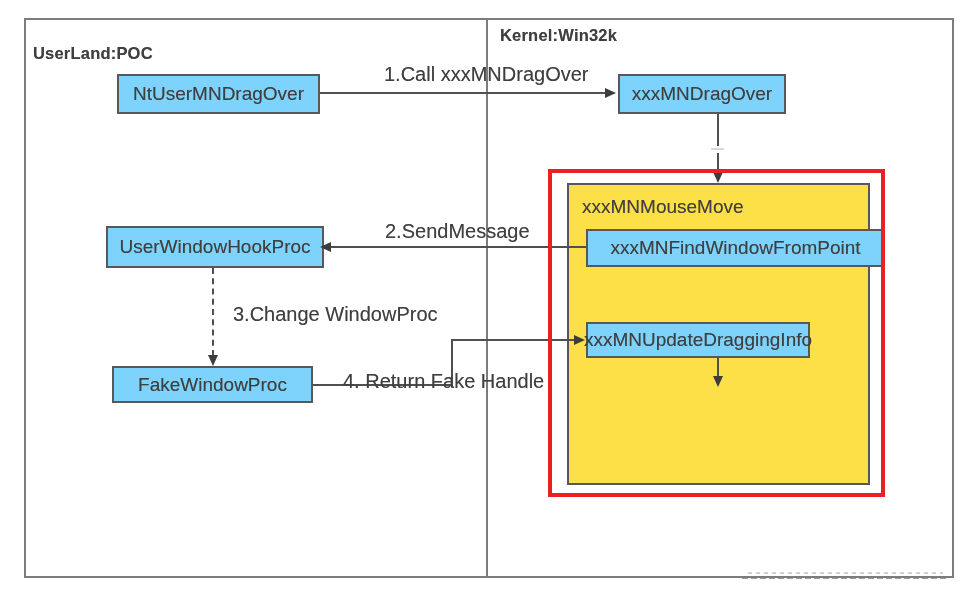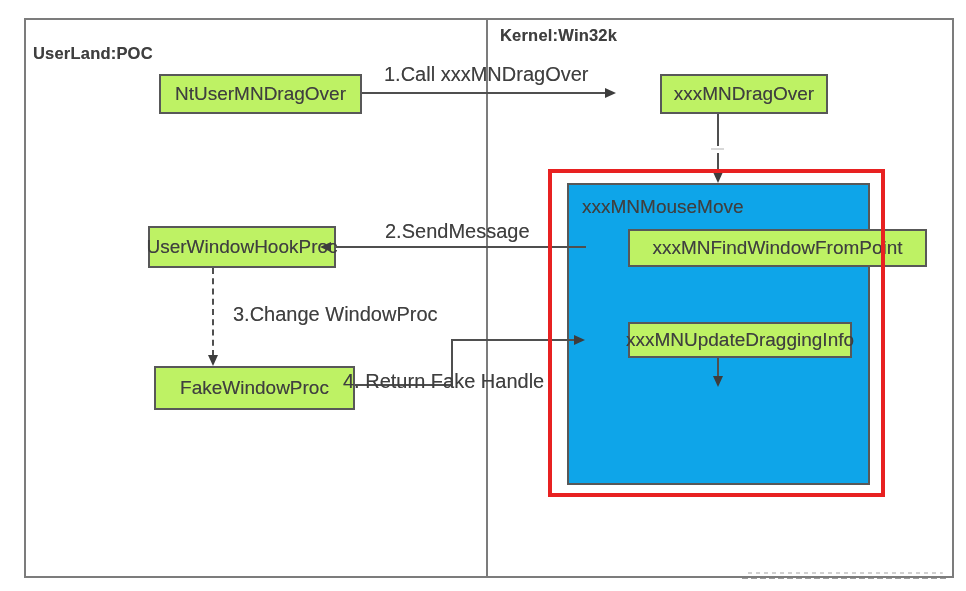--- a/index.html
+++ b/index.html
@@ -13,29 +13,28 @@
     border:2px solid #7c7c7c;background:#ffffff;
   }
   .divider{
     position:absolute;left:486px;top:18px;width:2px;height:558px;background:#7c7c7c;
   }
   .lane-label{
     position:absolute;font-size:16.5px;font-weight:bold;letter-spacing:.2px;
     text-shadow:0 0 .5px rgba(70,70,70,.55);white-space:nowrap;
   }
   .node{
-    position:absolute;background:#bef264;border:2px solid #585858;
+    position:absolute;background:#7dd3fc;border:2px solid #585858;
     display:flex;align-items:center;justify-content:center;
     font-size:19px;white-space:nowrap;box-sizing:border-box;
     text-shadow:0 0 .5px rgba(70,70,70,.5);
     z-index:3;
-    margin-left:42px;
   }
   .container-box{
-    position:absolute;background:#0ea5e9;border:2px solid #585858;
+    position:absolute;background:#fde047;border:2px solid #585858;
     box-sizing:border-box;z-index:2;
   }
   .container-label{
     position:absolute;left:13px;top:11px;font-size:19px;white-space:nowrap;
     text-shadow:0 0 .5px rgba(70,70,70,.5);
   }
   .red-box{
     position:absolute;left:548px;top:169px;width:337px;height:328px;
     border:4px solid #e82121;box-sizing:border-box;background:transparent;
     z-index:6;pointer-events:none;
@@ -75,22 +74,22 @@
 
 <div class="canvas">
 
   <div class="frame"></div>
   <div class="divider"></div>
 
   <div class="lane-label" style="left:33px;top:24px;margin-top:20px;">UserLand:POC</div>
   <div class="lane-label" style="left:500px;top:26px;">Kernel:Win32k</div>
 
   <div class="node" style="left:117px;top:74px;width:203px;height:40px;">NtUserMNDragOver</div>
-  <div class="node" style="left:106px;top:226px;width:188px;height:42px;">UserWindowHookProc</div>
-  <div class="node" style="left:112px;top:366px;width:201px;height:44px;">FakeWindowProc</div>
+  <div class="node" style="left:106px;top:226px;width:218px;height:42px;">UserWindowHookProc</div>
+  <div class="node" style="left:112px;top:366px;width:201px;height:37px;">FakeWindowProc</div>
 
   <div class="node" style="left:618px;top:74px;width:168px;height:40px;">xxxMNDragOver</div>
 
   <div class="container-box" style="left:567px;top:183px;width:303px;height:302px;">
     <div class="container-label">xxxMNMouseMove</div>
   </div>
 
   <div class="node" style="left:586px;top:229px;width:299px;height:38px;">xxxMNFindWindowFromPoint</div>
   <div class="node" style="left:586px;top:322px;width:224px;height:36px;">xxxMNUpdateDraggingInfo</div>
 

